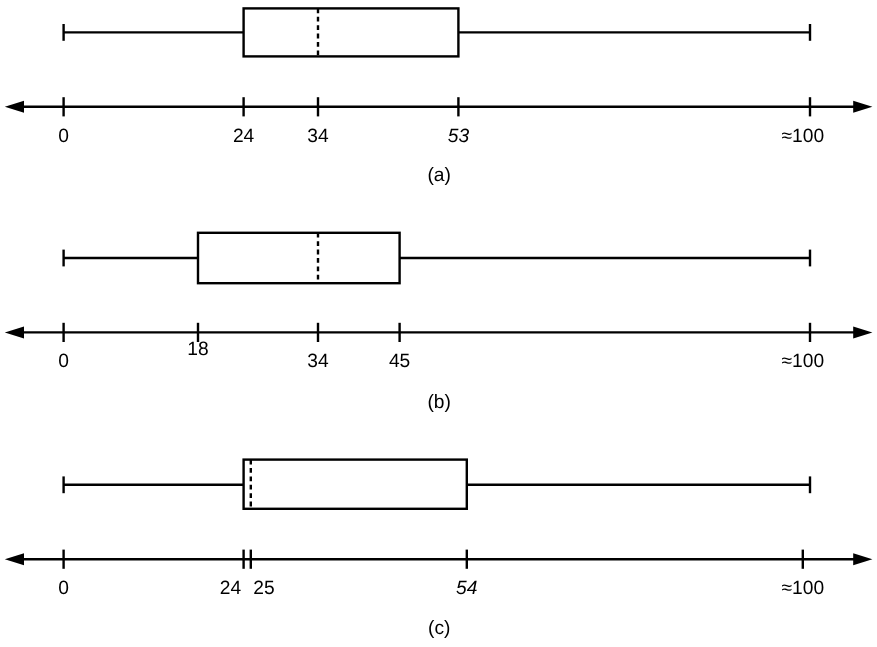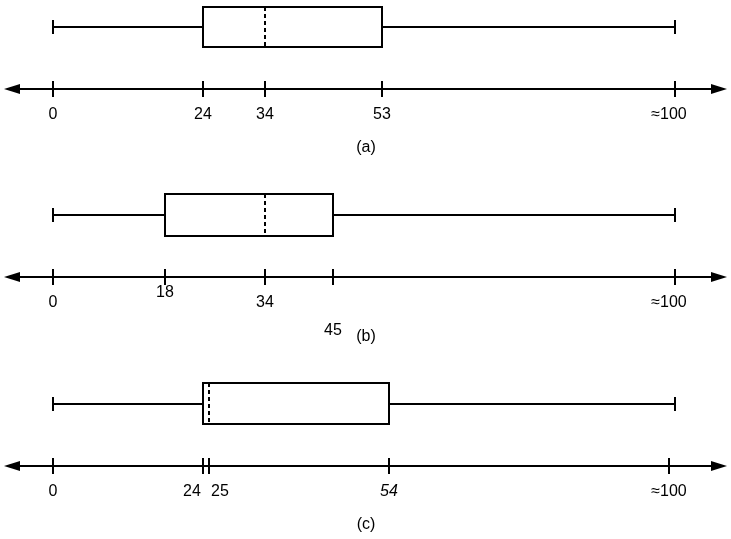--- a/index.html
+++ b/index.html
@@ -33,21 +33,21 @@
         <line x1="265" y1="81" x2="265" y2="97"></line>
         <line x1="382" y1="81" x2="382" y2="97"></line>
         <line x1="675" y1="81" x2="675" y2="97"></line>
       </g>
       <polygon points="4,89 20,84 20,94" fill="#000"></polygon>
       <polygon points="727,89 711,84 711,94" fill="#000"></polygon>
     </svg>
     <span class="tick-label" style="left:53px;top:105px;">0</span>
     <span class="tick-label" style="left:203px;top:105px;">24</span>
     <span class="tick-label" style="left:265px;top:105px;">34</span>
-    <span class="tick-label" style="left:382px;top:105px;">53</span>
+    <span class="tick-label" style="left:382px;top:105px;font-style:italic;">53</span>
     <span class="tick-label" style="left:669px;top:105px;">≈100</span>
     <span class="caption" style="left:366px;top:138px;">(a)</span>
   </div>
 
   <div class="panel" style="top:0;height:360px;">
     <svg width="731" height="360">
       <g stroke="#000" fill="none" stroke-width="2">
         <line x1="53" y1="215" x2="165" y2="215"></line>
         <line x1="53" y1="208" x2="53" y2="222"></line>
         <rect x="165" y="194" width="168" height="42" fill="#fff"></rect>
@@ -60,21 +60,21 @@
         <line x1="265" y1="269" x2="265" y2="285"></line>
         <line x1="333" y1="269" x2="333" y2="285"></line>
         <line x1="675" y1="269" x2="675" y2="285"></line>
       </g>
       <polygon points="4,277 20,272 20,282" fill="#000"></polygon>
       <polygon points="727,277 711,272 711,282" fill="#000"></polygon>
     </svg>
     <span class="tick-label" style="left:53px;top:293px;">0</span>
     <span class="tick-label" style="left:165px;top:283px;">18</span>
     <span class="tick-label" style="left:265px;top:293px;">34</span>
-    <span class="tick-label" style="left:333px;top:293px;margin-top:28px;">45</span>
+    <span class="tick-label" style="left:333px;top:293px;">45</span>
     <span class="tick-label" style="left:669px;top:293px;">≈100</span>
     <span class="caption" style="left:366px;top:327px;">(b)</span>
   </div>
 
   <div class="panel" style="top:0;height:539px;">
     <svg width="731" height="539">
       <g stroke="#000" fill="none" stroke-width="2">
         <line x1="53" y1="404" x2="203" y2="404"></line>
         <line x1="53" y1="397" x2="53" y2="411"></line>
         <rect x="203" y="383" width="186" height="41" fill="#fff"></rect>

